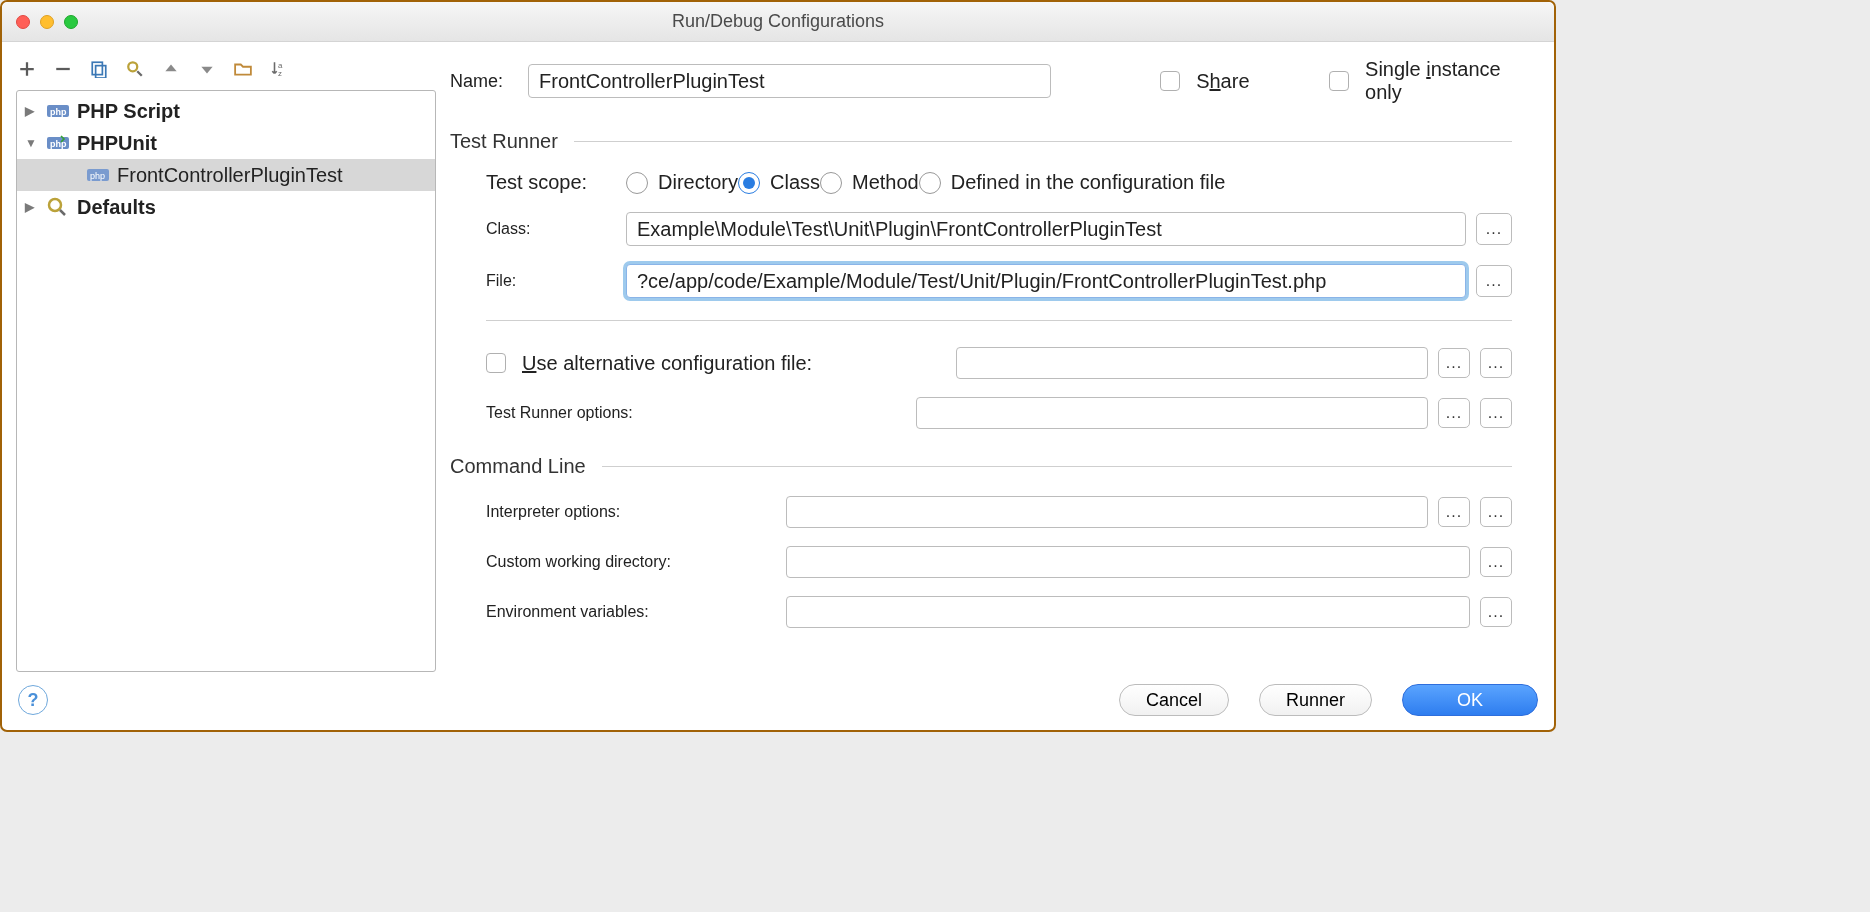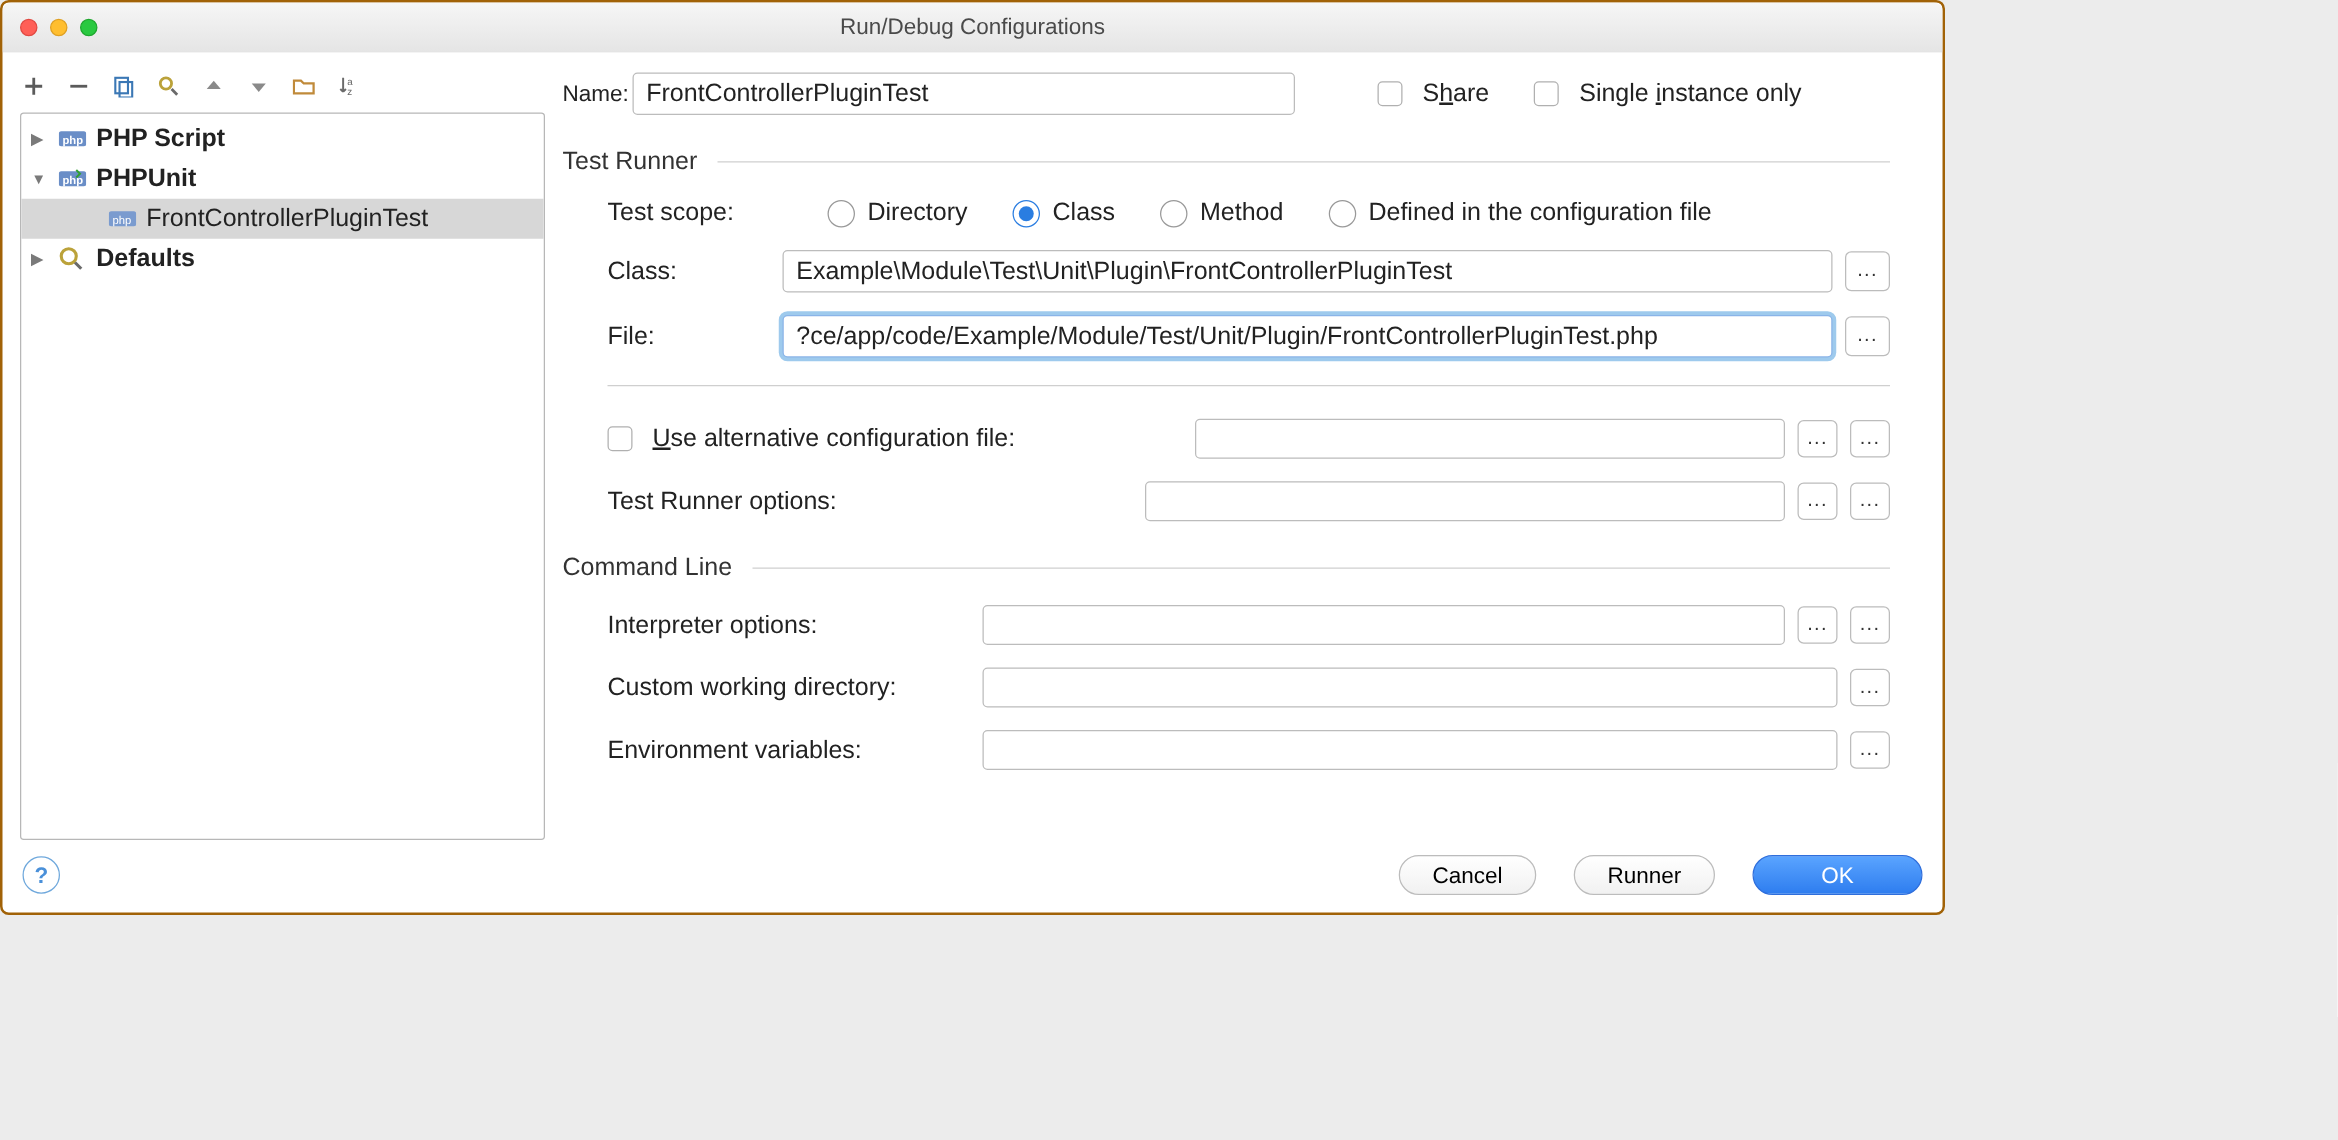--- a/index.html
+++ b/index.html
@@ -107,24 +107,24 @@
   .underline-letter { text-decoration: underline; }
 
   .fieldset {
     margin: 8px 28px 0 0;
   }
   .fieldset-title-row { display: flex; align-items: center; gap: 16px; margin-bottom: 18px;}
   .fieldset-title { font-size: 20px; color: #333; }
   .hline { flex:1 1 auto; height:1px; background:#cfcfcf; }
   .inner { padding-left: 36px; display:flex; flex-direction: column; gap: 18px; }
   .inner .row { margin-bottom: 0; }
-  .inner .row > label { width: 140px; font-size: 20px;}
+  .inner .row > label { width: 140px; font-size: 16px;}
   .inner-sep { height:1px; background:#cfcfcf; margin: 4px 0 8px 0;}
 
-  .radio-row { display:flex; align-items:center; gap: 36px; }
+  .radio-row { display:flex; align-items:center; }
   .radio-row > label.lead { width: 140px; font-size: 20px;}
   .radio { display:flex; align-items:center; gap:10px; font-size:20px; }
   .radio .dot { width:22px; height:22px; border-radius:50%; border:1px solid #999;
                 background:#fff; display:flex; align-items:center; justify-content:center;}
   .radio.selected .dot { border-color:#2a7de1; }
   .radio.selected .dot::after { content:""; width:12px; height:12px; border-radius:50%; background:#2a7de1;}
 
   .ellipsis-btn {
     width: 36px; height: 32px; border:1px solid #bcbcbc; border-radius:5px;
     background:#fff; margin-left:10px; display:flex; align-items:center; justify-content:center;
@@ -151,21 +151,21 @@
     background: linear-gradient(#5aa4ff,#2e7def);
     border: 1px solid #2e6edc;
     color: #fff;
     padding: 0 54px;
   }
 
   
   svg { display:block; }
 
   
-  .name-row { display:flex; align-items:center; gap: 3px; margin-bottom: 18px;}
+  .name-row { display:flex; align-items:center; gap: 25px; margin-bottom: 18px;}
   .opt { display:flex; align-items:center; font-size:20px; gap:8px;}
 
 </style>
 </head>
 <body>
 
 <div class="window">
 
   <div class="titlebar">
     <div class="traffic-lights">

